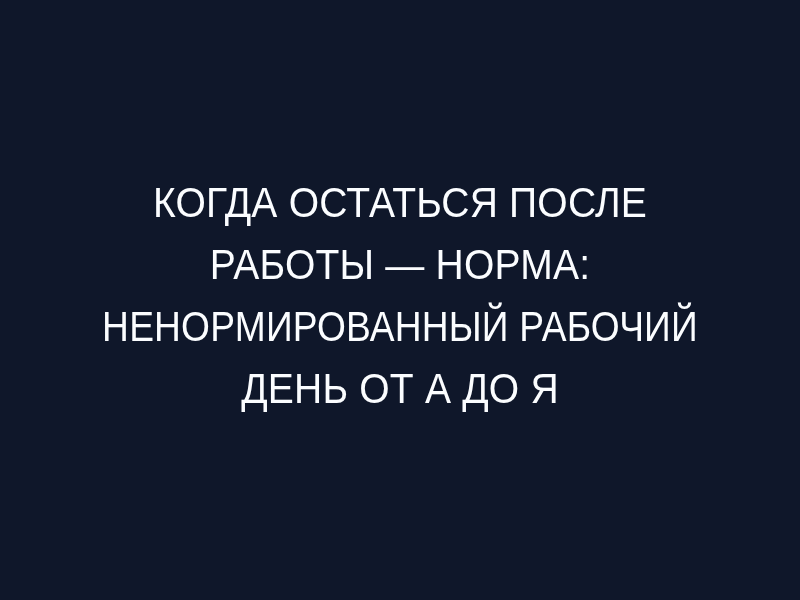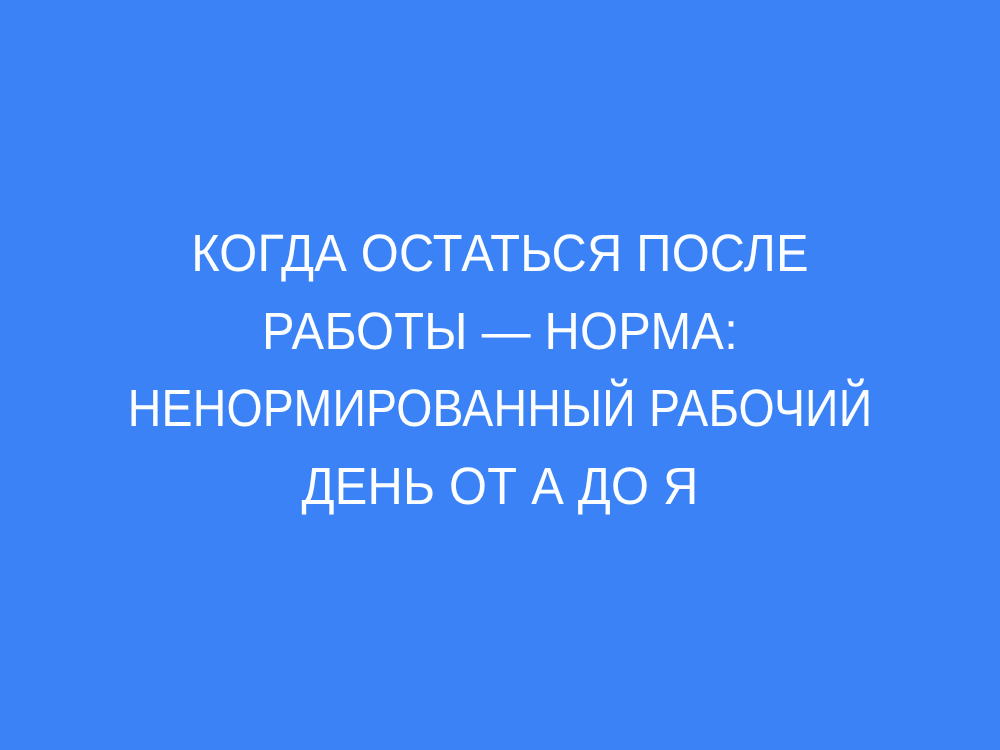--- a/index.html
+++ b/index.html
@@ -55,21 +55,21 @@
     -webkit-font-smoothing: antialiased;
   }
 
   .headline-line.line-wide {
     transform: scaleX(0.885);
   }
 </style>
 </head>
 <body>
 
-<div id="title-card" style="background-color: #3b82f6; text-decoration: underline;">
+<div id="title-card" style="background-color: #0f172a; text-decoration: underline;">
 
   <div id="headline-block">
     <span class="headline-line" style="color: rgb(251, 253, 255);">КОГДА ОСТАТЬСЯ ПОСЛЕ</span>
     <span class="headline-line" style="color: rgb(251, 253, 255);">РАБОТЫ — НОРМА:</span>
     <span class="headline-line line-wide" style="color: rgb(251, 253, 255);">НЕНОРМИРОВАННЫЙ РАБОЧИЙ</span>
     <span class="headline-line" style="color: rgb(251, 253, 255);">ДЕНЬ ОТ А ДО Я</span>
   </div>
 
 </div>
 

